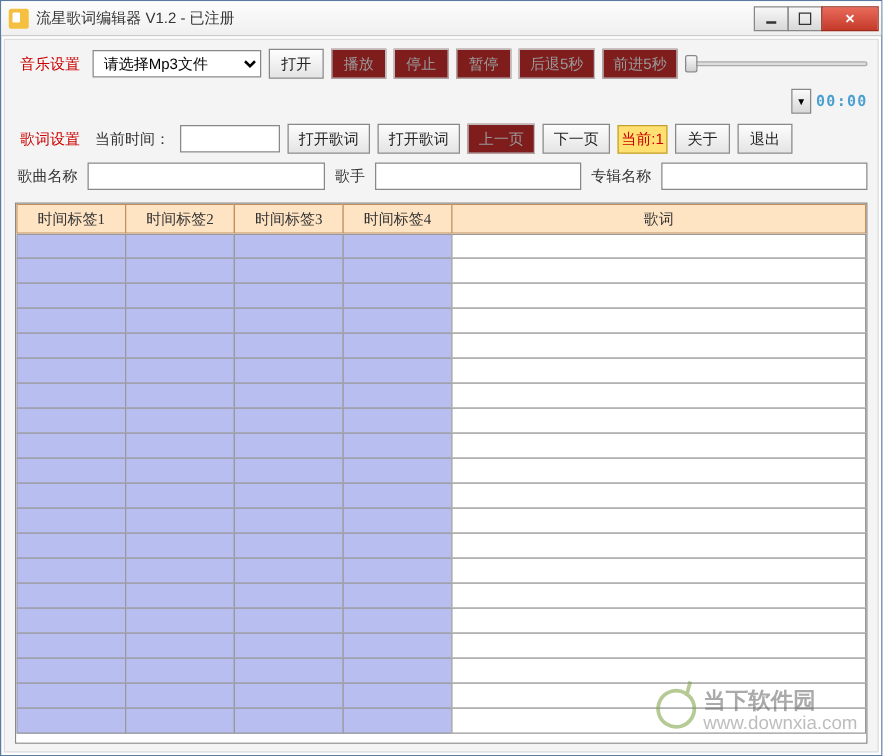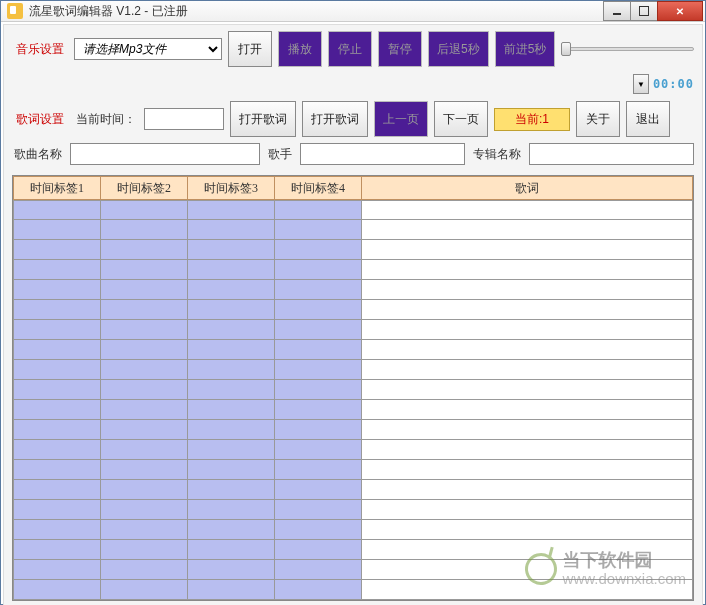--- a/index.html
+++ b/index.html
@@ -13,45 +13,45 @@
 .win-btn { width: 28px; height: 20px; border: 1px solid #888; background: linear-gradient(#f8f8f8,#d8d8d8); display:flex; align-items:center; justify-content:center; font-size:10px; color:#333; margin-left:-1px; }
 .win-btn.min::after { content:""; width:8px; height:2px; background:#333; margin-top:6px; }
 .win-btn.max::after { content:""; width:8px; height:8px; border:1px solid #333; }
 .win-btn.close { width: 46px; background: linear-gradient(#e96a5a,#c43a2a); border-color:#a02a1a; color:#fff; }
 .win-btn.close::after { content:"✕"; font-weight:bold; }
 .content { flex:1; background:#f4f4f4; padding:6px 8px; display:flex; flex-direction:column; gap:4px; border:1px solid #ddd; margin:2px; }
 .row { display:flex; align-items:center; gap:6px; min-height:26px; }
 .section-label { color:#c00; font-weight:normal; padding:0 4px; white-space:nowrap; }
 .label { color:#333; padding:0 2px; white-space:nowrap; }
 select, input[type=text] { height:22px; border:1px solid #888; background:#fff; font-size:12px; padding:0 4px; }
-select.file-select { width:148px;font-style:italic; }
-.btn { height:36px; min-width:44px; border:1px solid #888; background:linear-gradient(#fdfdfd,#e4e4e4); padding:0 8px; cursor:pointer; font-size:12px; color:#222; }
-.btn:disabled { color:#999; border-color:#bbb; background:#4c1d95; cursor:default; }
+select.file-select { width:135px; }
+.btn { height:24px; min-width:44px; border:1px solid #888; background:linear-gradient(#fdfdfd,#e4e4e4); padding:0 8px; cursor:pointer; font-size:12px; color:#222; }
+.btn:disabled { color:#999; border-color:#bbb; background:#7f1d1d; cursor:default; }
 .slider-area { flex:1; position:relative; height:18px; }
 .slider-track { position:absolute; left:0; right:0; top:7px; height:4px; background:#ddd; border:1px solid #aaa; border-radius:2px; }
 .slider-thumb { position:absolute; left:0; top:2px; width:10px; height:14px; background:linear-gradient(#fafafa,#d0d0d0); border:1px solid #888; border-radius:2px; }
 .speed-select { width:110px; height:20px; font-size:12px; }
 .dropdown-btn { width:16px; height:20px; border:1px solid #888; background:linear-gradient(#fafafa,#d8d8d8); display:flex; align-items:center; justify-content:center; font-size:8px; margin-left:-1px; }
 .time-display { color:#4aa0d0; font-weight:bold; letter-spacing:1px; font-family:monospace; font-size:12px; }
-.yellow-label { background:#ffe070; border:1px solid #c0a030; padding:2px 20px; color:#c00; }
+.yellow-label { background:#ffe070; border:1px solid #c0a030; padding:2px 2px; color:#c00; }
 input.meta { border:1px solid #888; height:22px; }
 .table-wrap { flex:1; border:1px solid #888; background:#fff; margin-top:4px; overflow:hidden; display:flex; flex-direction:column;font-family:Liberation Serif, serif; }
 .thead { display:flex; height:24px; }
 .th { border:1px solid #c09060; background:#ffe4c4; display:flex; align-items:center; justify-content:center; color:#333; font-weight:normal; }
 .th.ts { width:88px; margin-left:-1px; }
 .th.ts:first-child { margin-left:0; }
 .th.lyric { flex:1; margin-left:-1px; }
 .tbody { flex:1; overflow-y:auto; background:#fff; }
 .tr { display:flex; height:20px; }
 .td { border:1px solid #999; margin-top:-1px; margin-left:-1px; }
 .td.ts { width:88px; background:#b8bef0; }
 .td.ts:first-child { margin-left:0; }
 .td.lyric { flex:1; background:#fff; }
 .tr:first-child .td { margin-top:0; }
-.watermark { position:absolute; right:20px; bottom:18px; display:flex; align-items:center; gap:6px; opacity:0.55; pointer-events:none; }
+.watermark { position:absolute; right:20px; bottom:18px; display:flex; gap:6px; opacity:0.55; pointer-events:none; }
 .watermark .logo { width:32px; height:32px; border:3px solid #7aa040; border-radius:50%; transform:rotate(-15deg); position:relative; }
 .watermark .logo::after { content:""; position:absolute; width:3px; height:12px; background:#7aa040; right:-2px; top:-6px; transform:rotate(30deg); }
 .watermark .text { display:flex; flex-direction:column; line-height:1.1; }
 .watermark .main { font-size:18px; color:#666; font-weight:bold; }
 .watermark .sub { font-size:15px; color:#888; }
 </style>
 </head>
 <body>
 
 <div class="window">

